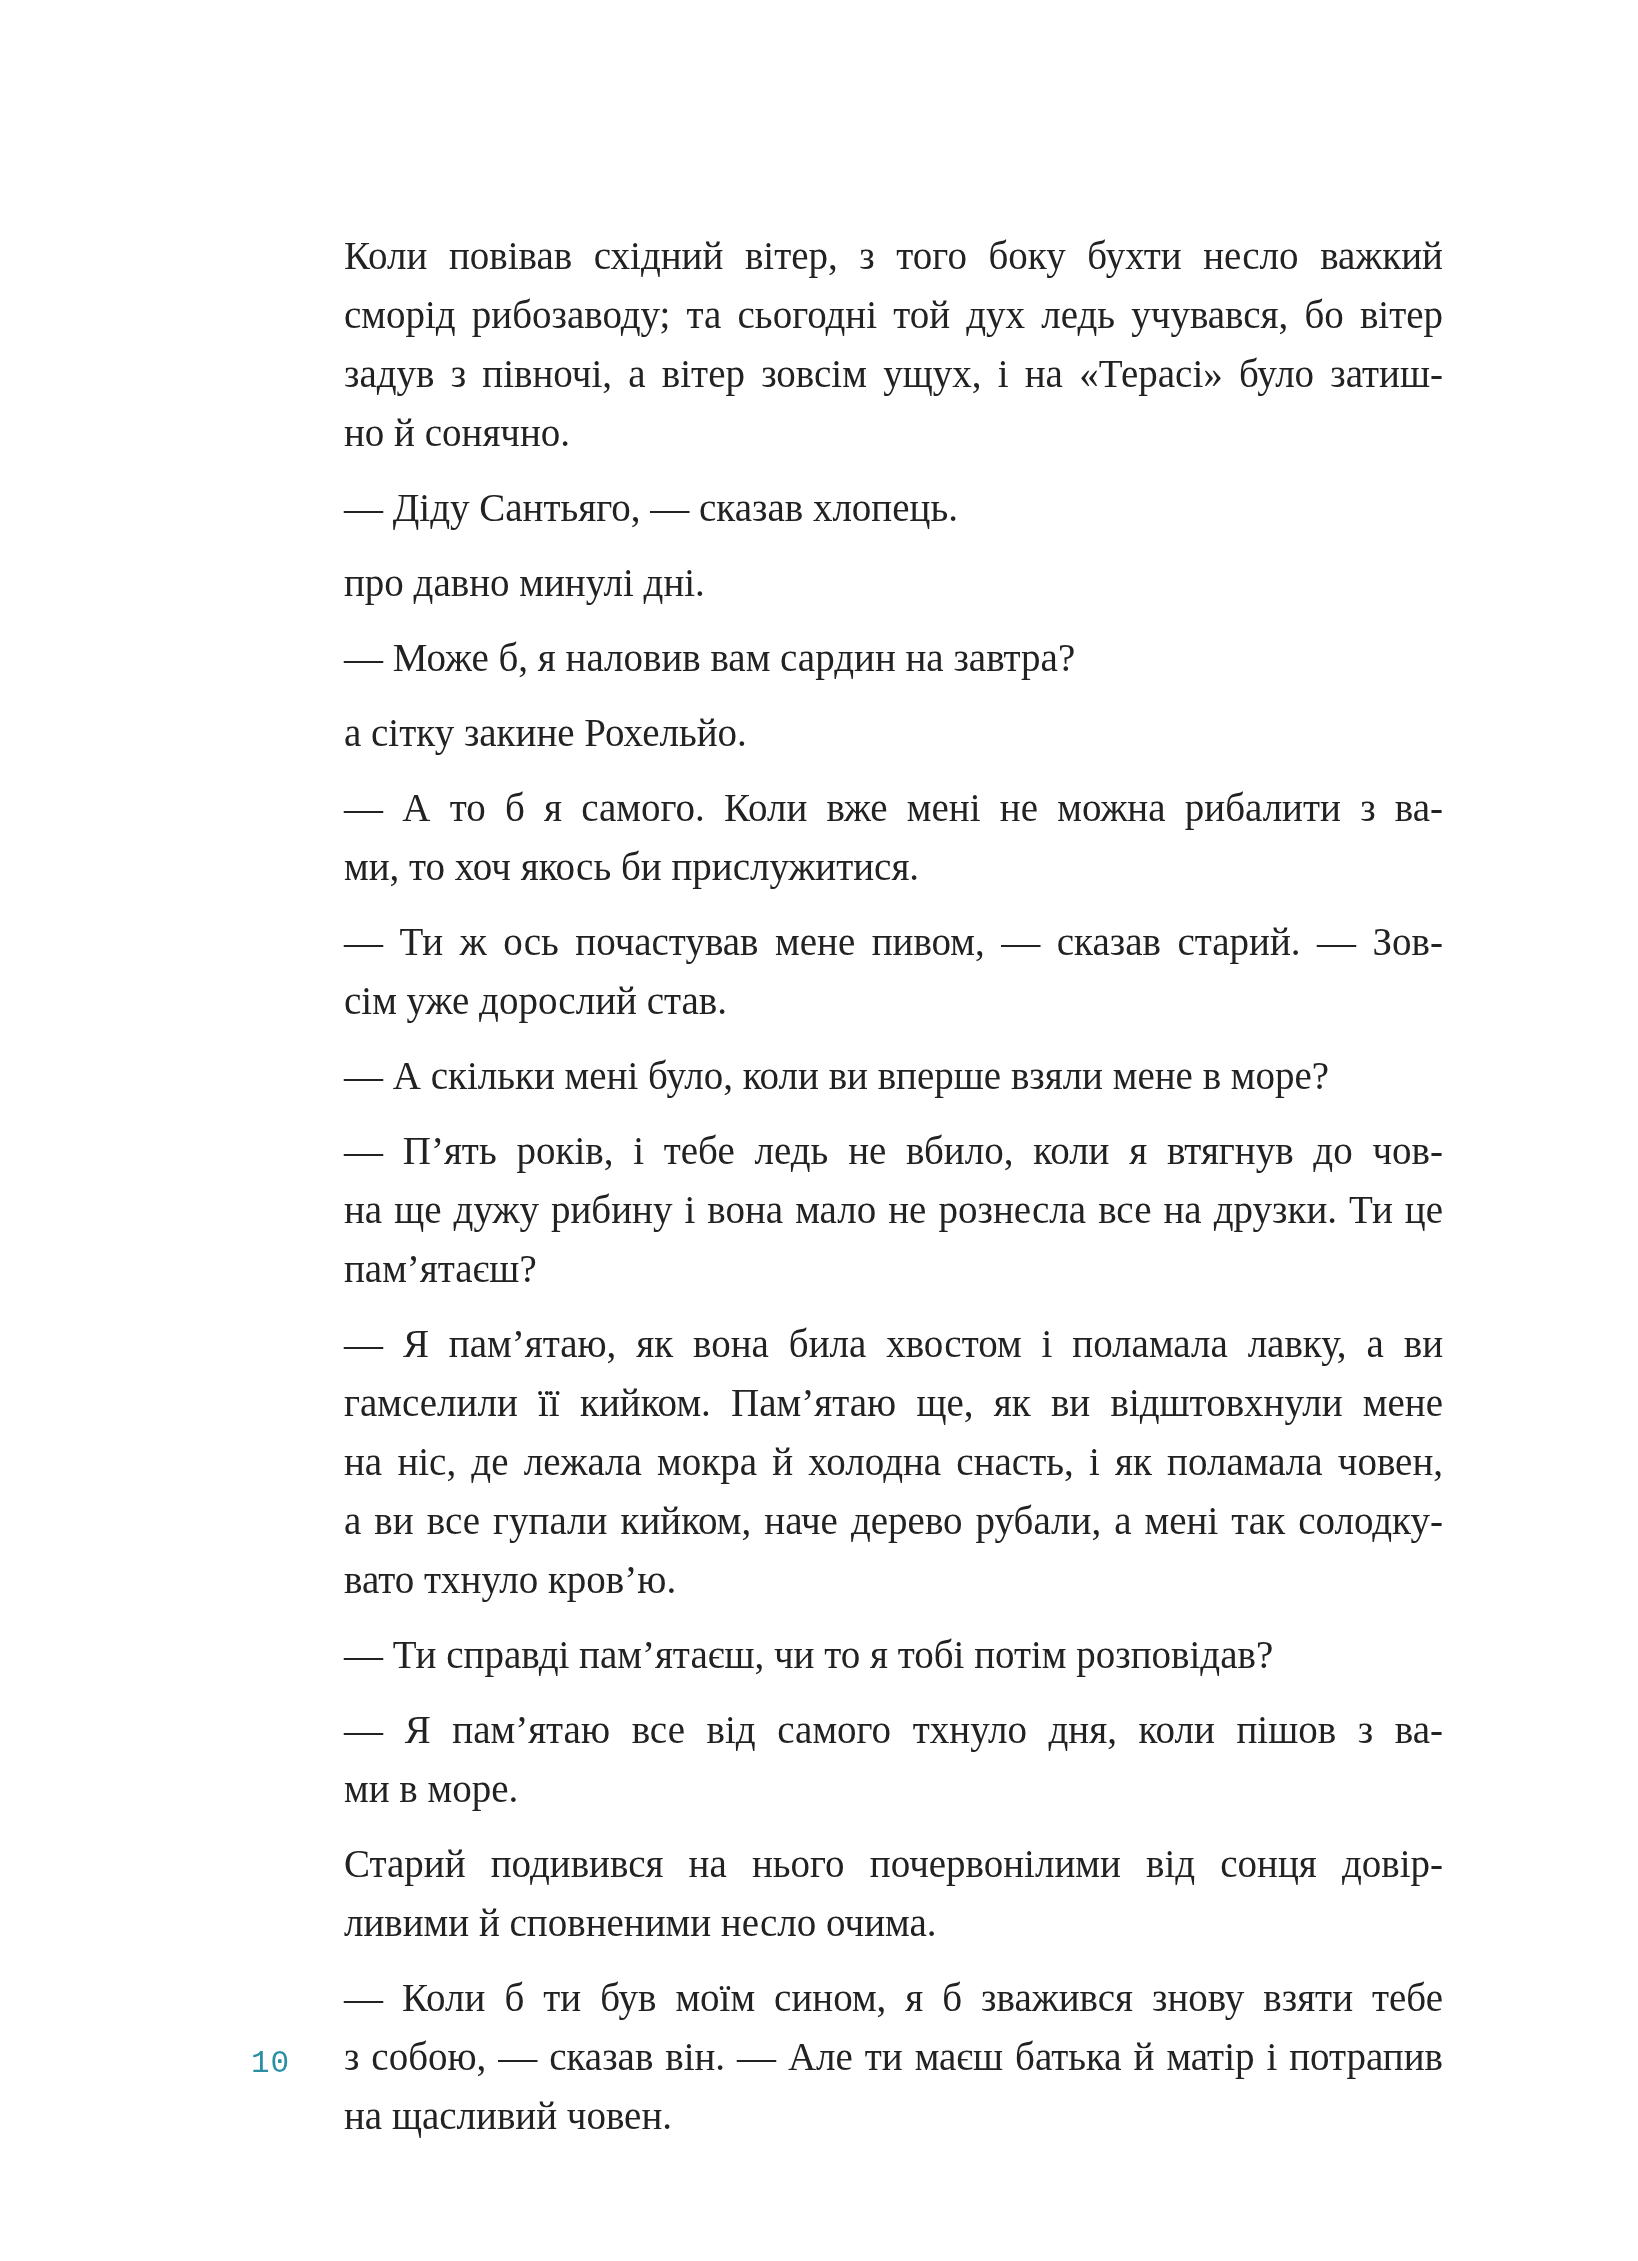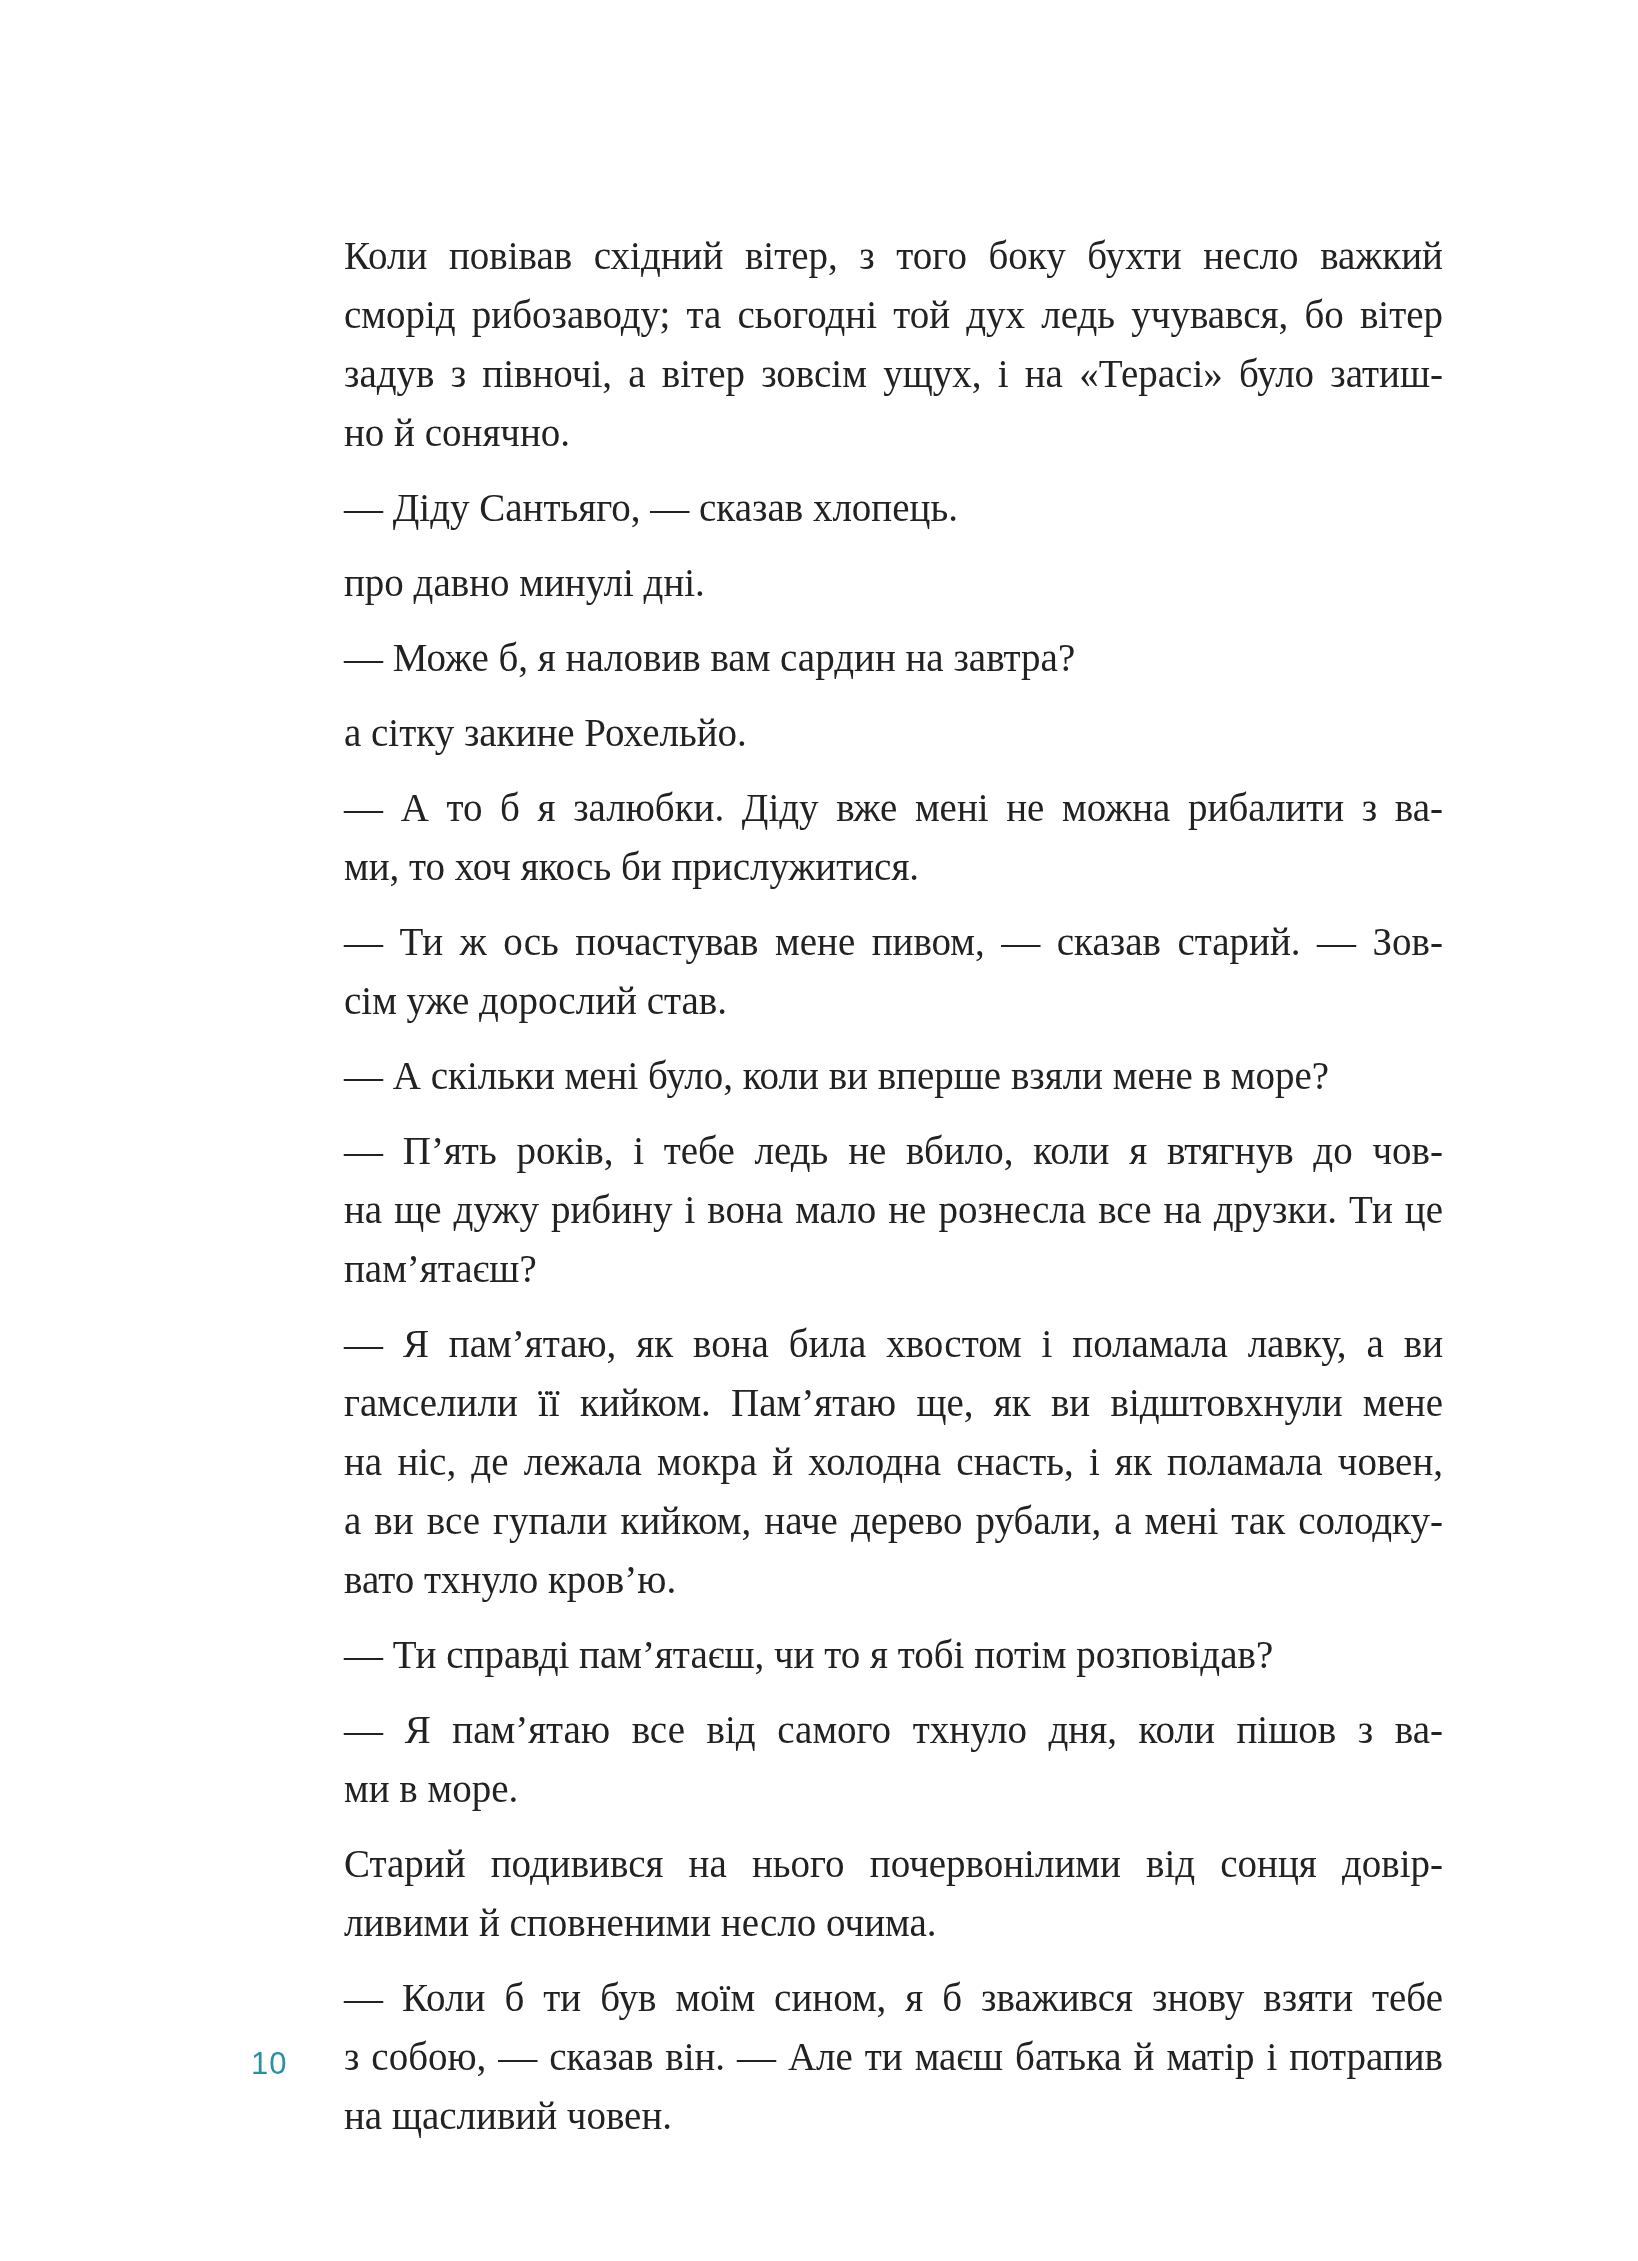--- a/index.html
+++ b/index.html
@@ -16,21 +16,21 @@
     color: #222222;
     text-align: justify;
   }
   .para { margin: 16px; text-indent: 79px; text-align: justify; }
   .para .line { display: block; text-align: justify; text-align-last: justify; }
   .para .line.last { text-align-last: left; }
   .page-number {
     position: absolute;
     left: 251px;
     top: 2046px;
-    font-family: Liberation Sans, sans-serif;
+    font-family: Liberation Mono, monospace;
     font-size: 31px;
     color: #2a8fa3;
     letter-spacing: 0.9px;
   }
 </style>
 </head>
 <body>
 
 <div class="page">
   <div class="text-block" id="text-block">
@@ -46,21 +46,21 @@
       <p class="para">
         <span class="line last">про давно минулі дні.</span>
       </p>
       <p class="para">
         <span class="line last">— Може б, я наловив вам сардин на завтра?</span>
       </p>
       <p class="para">
         <span class="line last">а сітку закине Рохельйо.</span>
       </p>
       <p class="para">
-        <span class="line">— А то б я залюбки. Діду вже мені не можна рибалити з ва-</span>
+        <span class="line">— А то б я самого. Коли вже мені не можна рибалити з ва-</span>
         <span class="line last">ми, то хоч якось би прислужитися.</span>
       </p>
       <p class="para">
         <span class="line">— Ти ж ось почастував мене пивом, — сказав старий. — Зов-</span>
         <span class="line last">сім уже дорослий став.</span>
       </p>
       <p class="para">
         <span class="line last">— А скільки мені було, коли ви вперше взяли мене в море?</span>
       </p>
       <p class="para">

